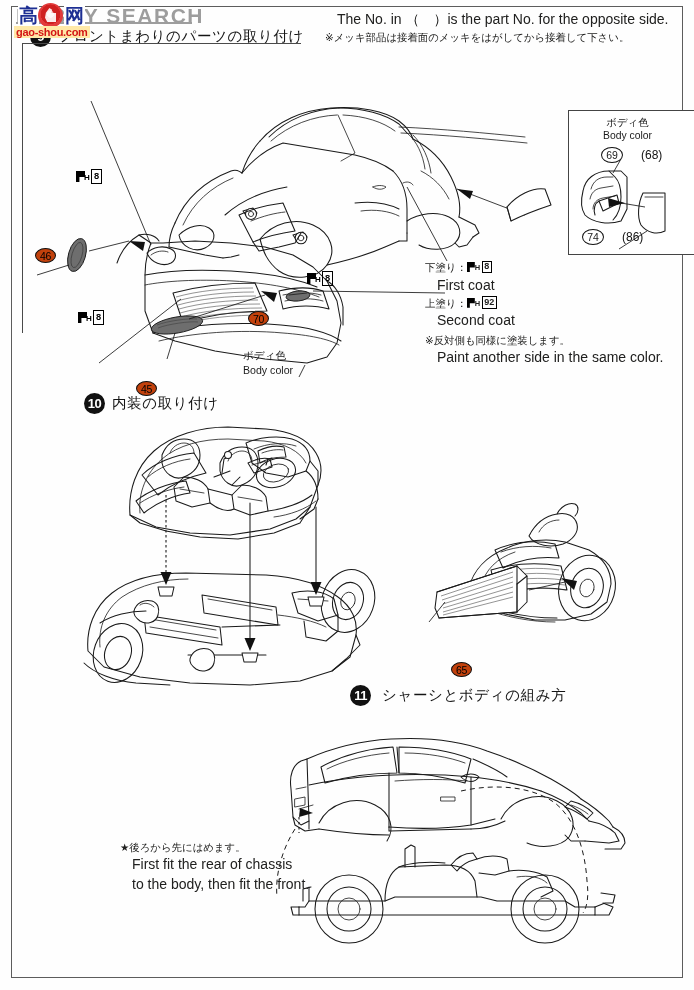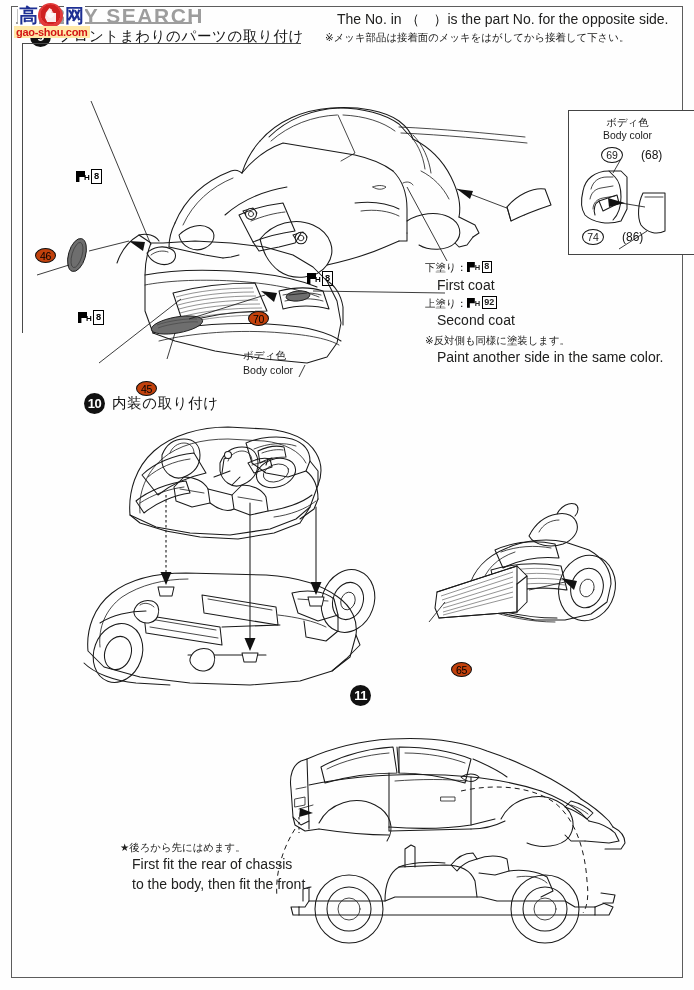--- a/index.html
+++ b/index.html
@@ -686,20 +686,21 @@
         <path class="arrowk" d="M140 112 l-16 -3 l3 -9 z" transform="rotate(180 138 110)"></path>
 
         <path class="leader" d="M20 132 L4 152"></path>
       </g>
     </svg>
   </div>
   <div class="part-num" style="left:431px; top:662px;margin-left:20px;">65</div>
 
   <div class="step-head" style="left:350px; top:685px;gap:11px;">
     <div class="step-badge">11</div>
+    <div class="step-title jp">シャーシとボディの組み方</div>
   </div>
 
   <div class="dwg" style="left:265px; top:725px;">
     <svg width="400" height="210" viewBox="0 0 400 210">
 
       <g>
         <path class="ln" d="M26 64 C24 50 28 40 36 36 L42 34 L44 96 L36 100 L28 92 Z"></path>
 
         <path class="ln" d="M42 34 C60 26 90 16 126 14 C162 12 196 16 222 26
                             C246 34 268 44 286 54 C300 62 310 68 316 74"></path>

